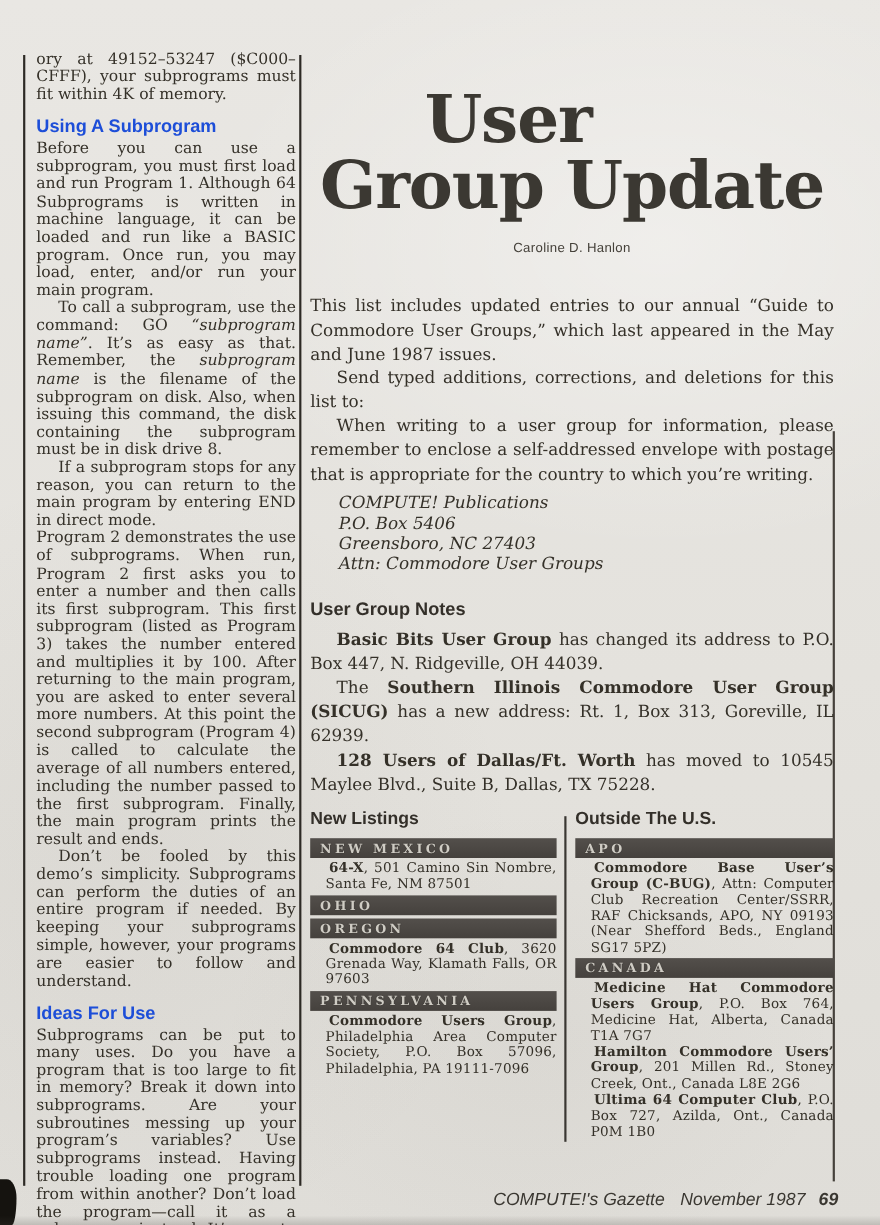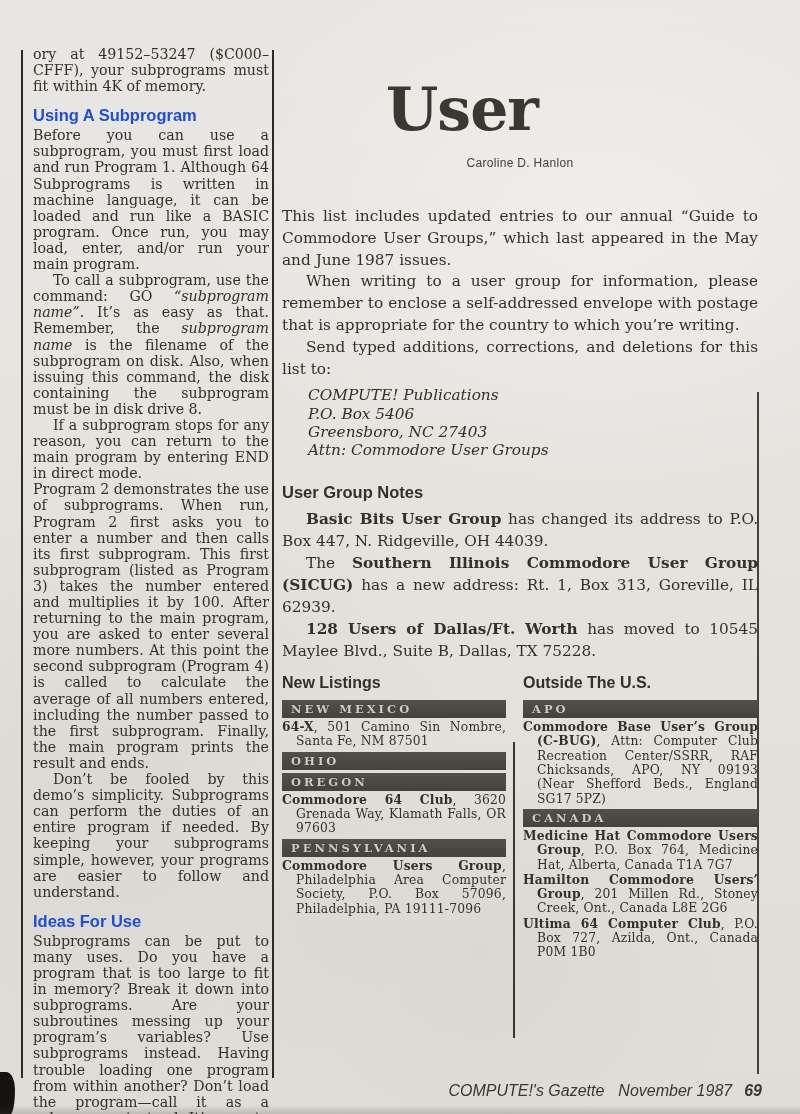--- a/index.html
+++ b/index.html
@@ -43,21 +43,21 @@
   
   .listings-row{position:relative;margin-top:12px;display:flex;}
   .lcolA{width:224px;}
   .lcolB{width:235px;margin-left:17px;}
   .colhead{font-family:"Liberation Sans", sans-serif;font-weight:bold;font-size:16px;color:#332f29;margin:0 0 8px 0;}
   .region-bar{background:linear-gradient(180deg,#534f4b,#45413d);color:#cfccc4;
     font-family:"DejaVu Serif", serif;font-weight:bold;font-size:11.5px;line-height:16px;height:16px;
     letter-spacing:3px;padding:1px 0 1px 9px;margin:3px 0 2px 0;text-shadow:0 0 1px #2e2b27;}
   .entry{margin:0 0 1px 0;font-size:12.3px;line-height:14.3px;text-align:justify;
     padding-left:14px;text-indent:-14px;letter-spacing:.2px;}
-  .entry b{font-weight:bold;}
+  .entry b{font-weight:bold;margin-left:17px;}
   
   .footer{position:absolute;top:1082px;right:38px;font-family:"Liberation Sans", sans-serif;
     font-size:16px;color:#3a3731;font-style:italic;}
   .footer .issue{margin-left:14px;}
   .footer .pagenum{margin-left:12px;font-weight:bold;}
   
   .blob{position:absolute;left:0;top:1072px;width:15px;height:42px;background:#15130f;
     border-radius:0 60% 30% 0/0 40% 60% 0;}
   .bottom-band{position:absolute;left:0;bottom:0;width:800px;height:9px;
     background:linear-gradient(180deg,rgba(70,66,60,0) 0%,rgba(70,66,60,.22) 100%);}
@@ -83,27 +83,28 @@
 
   <div class="lhead">Ideas For Use</div>
   <p>Subprograms can be put to many uses. Do you have a program that is too large to fit in memory? Break it down into subprograms. Are your subroutines messing up your program’s variables? Use subprograms instead. Having trouble loading one program from within another? Don’t load the program—call it as a subprogram instead. It’s easy to see that subprograms are useful and versatile aids.</p>
 
 </div>
 
 <div class="right">
 
   <div class="title-block">
     <div class="title-l1">User</div>
+    <div class="title-l2">Group Update</div>
   </div>
   <div class="byline">Caroline D. Hanlon</div>
 
   <div class="intro">
     <p>This list includes updated entries to our annual “Guide to Commodore User Groups,” which last appeared in the May and June 1987 issues.</p>
+    <p class="ind">Send typed additions, corrections, and deletions for this list to:</p>
     <p class="ind">When writing to a user group for information, please remember to enclose a self-addressed envelope with postage that is appropriate for the country to which you’re writing.</p>
-    <p class="ind">Send typed additions, corrections, and deletions for this list to:</p>
   </div>
 
   <div class="address">
     <div>COMPUTE! Publications</div>
     <div>P.O. Box 5406</div>
     <div>Greensboro, NC 27403</div>
     <div>Attn: Commodore User Groups</div>
   </div>
 
   <div class="rhead">User Group Notes</div>

